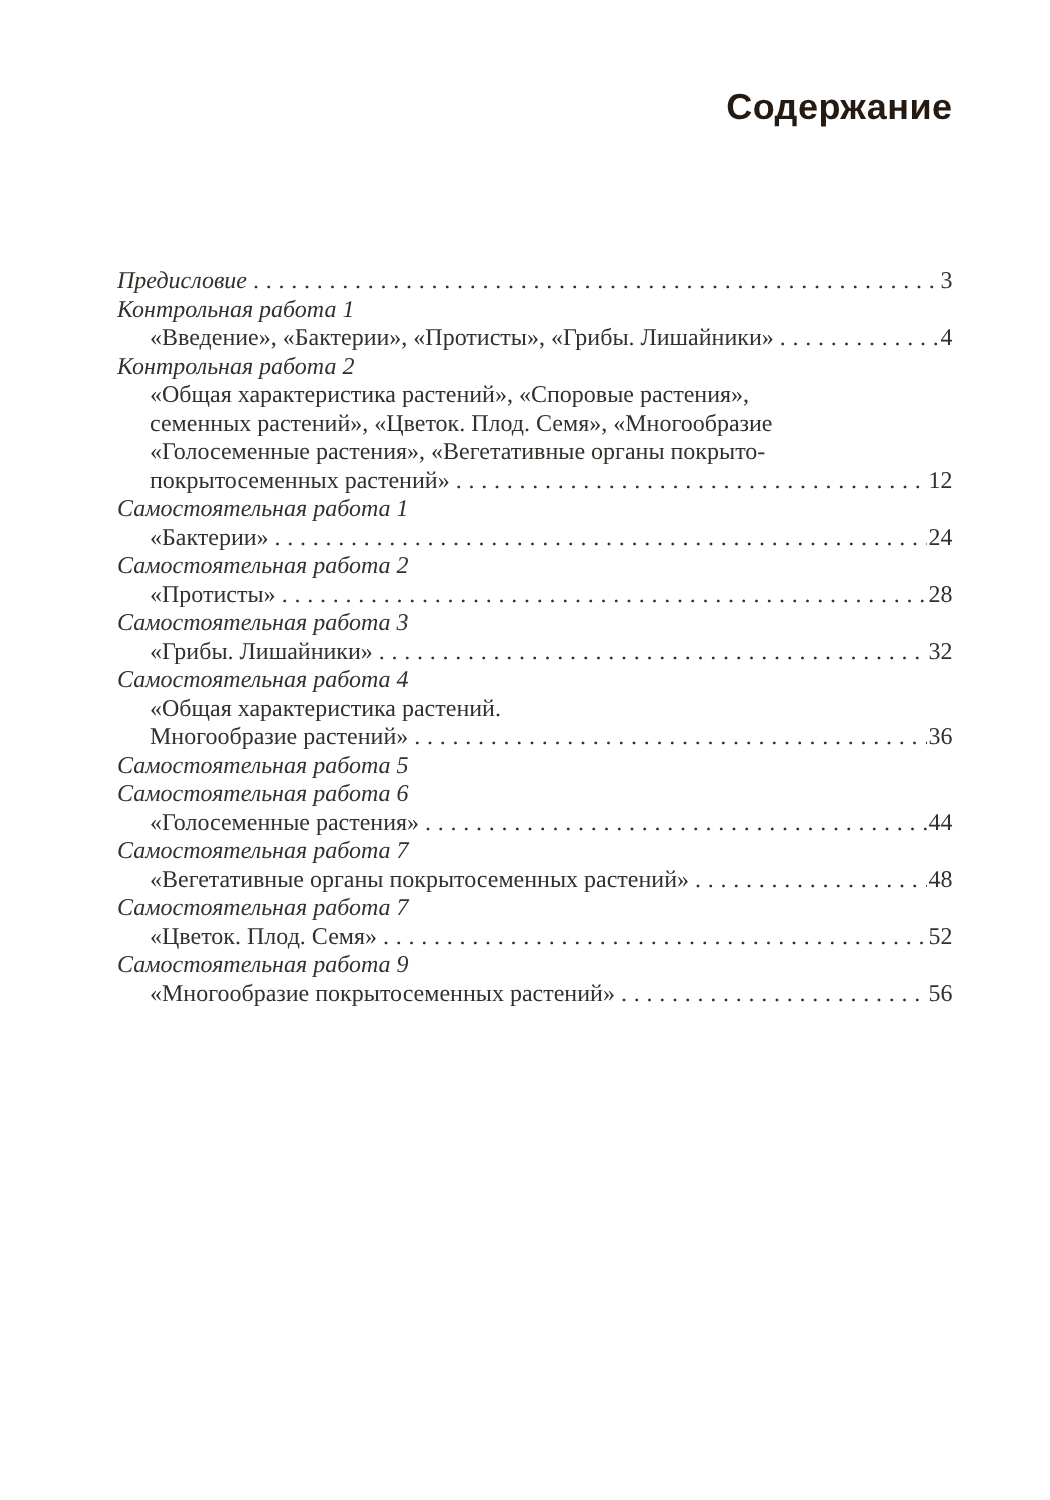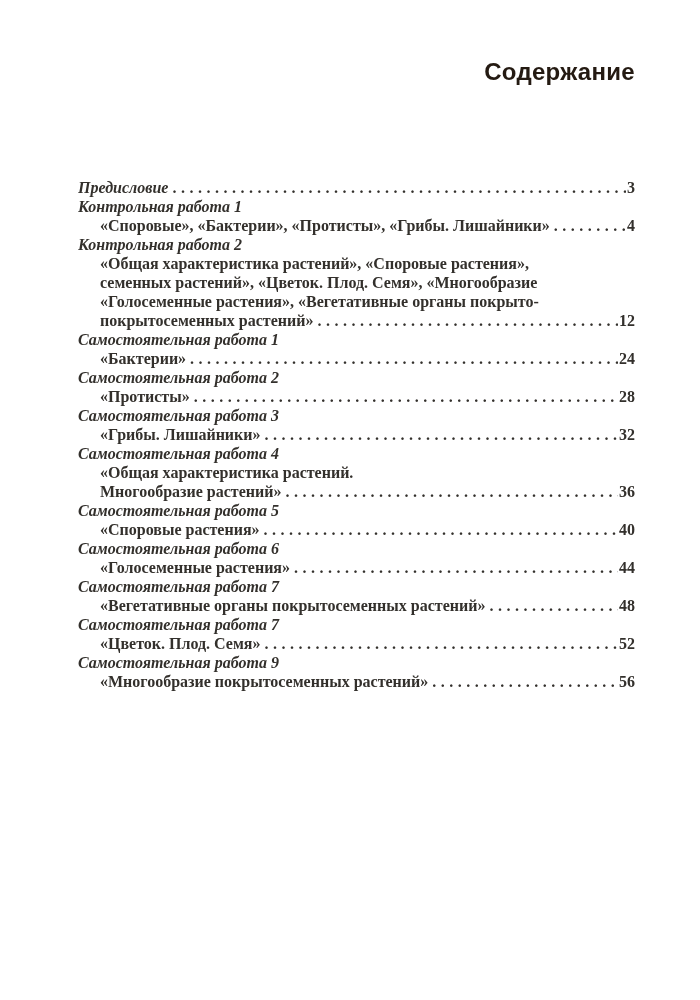--- a/index.html
+++ b/index.html
@@ -37,21 +37,20 @@
     font-size: 16px;
     line-height: 19px;
     color: var(--text-ink);
   }
   .row {
     display: flex;
     align-items: baseline;
     height: 19px;
     overflow: hidden;
     white-space: nowrap;
-    font-weight: bold;
   }
   .row.heading .txt {
     font-style: italic;
   }
   .row.sub {
     padding-left: 22px;
   }
   .txt {
     flex: 0 0 auto;
     white-space: nowrap;
@@ -81,21 +80,21 @@
   <div class="toc">
       <div class="row heading">
         <span class="txt">Предисловие</span>
         <span class="dots"></span>
         <span class="pg">3</span>
       </div>
       <div class="row heading">
         <span class="txt">Контрольная работа 1</span>
       </div>
       <div class="row sub">
-        <span class="txt">«Споровые», «Бактерии», «Протисты», «Грибы. Лишайники»</span>
+        <span class="txt">«Введение», «Бактерии», «Протисты», «Грибы. Лишайники»</span>
         <span class="dots"></span>
         <span class="pg">4</span>
       </div>
       <div class="row heading">
         <span class="txt">Контрольная работа 2</span>
       </div>
       <div class="row sub">
         <span class="txt">«Общая характеристика растений», «Споровые растения»,</span>
       </div>
       <div class="row sub">
@@ -140,25 +139,20 @@
         <span class="txt">«Общая характеристика растений.</span>
       </div>
       <div class="row sub">
         <span class="txt">Многообразие растений»</span>
         <span class="dots"></span>
         <span class="pg">36</span>
       </div>
       <div class="row heading">
         <span class="txt">Самостоятельная работа 5</span>
       </div>
-      <div class="row sub">
-        <span class="txt">«Споровые растения»</span>
-        <span class="dots"></span>
-        <span class="pg">40</span>
-      </div>
       <div class="row heading">
         <span class="txt">Самостоятельная работа 6</span>
       </div>
       <div class="row sub">
         <span class="txt">«Голосеменные растения»</span>
         <span class="dots"></span>
         <span class="pg">44</span>
       </div>
       <div class="row heading">
         <span class="txt">Самостоятельная работа 7</span>

